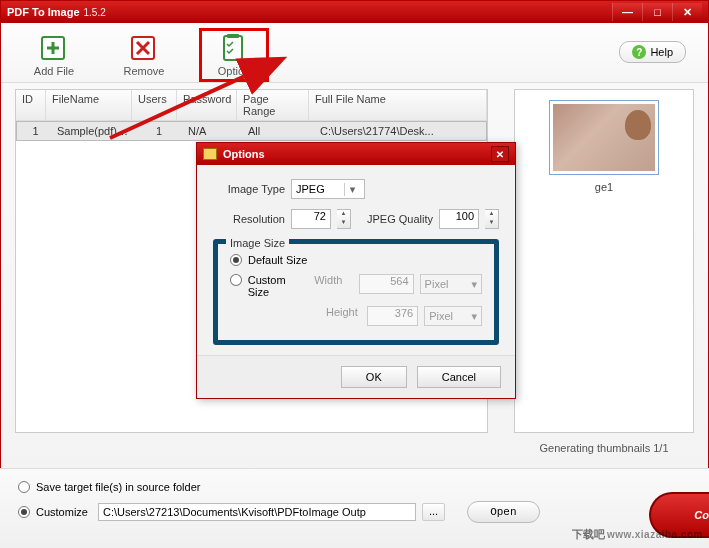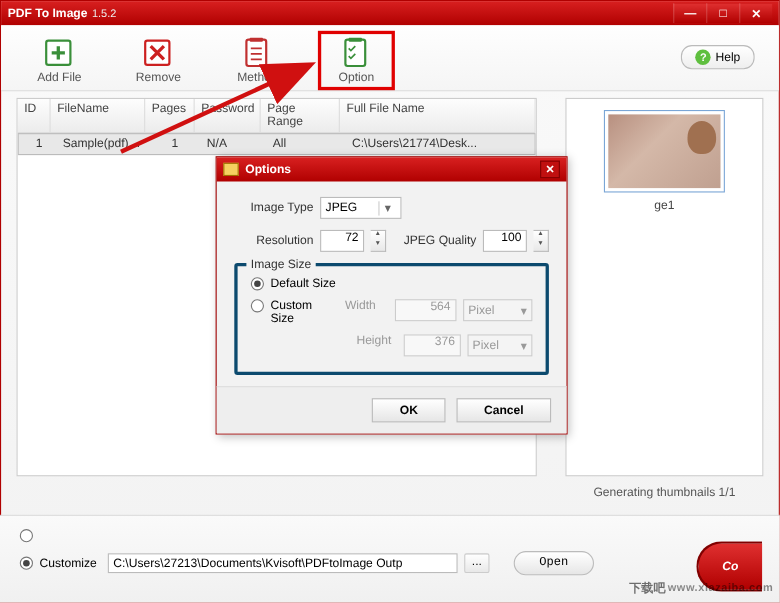--- a/index.html
+++ b/index.html
@@ -39,47 +39,47 @@
 
 .arrow { position: absolute; top: 54px; left: 100px; width: 210px; height: 90px; pointer-events: none; z-index: 5; }
 
 .bottompanel { position: absolute; bottom: 0; left: 0; right: 0; height: 80px; border-top: 1px solid #ddd; background: linear-gradient(#fafafa,#f0f0f0); padding: 12px 18px; }
 .radioRow { display: flex; align-items: center; margin-bottom: 8px; gap: 6px; }
 .radio { width: 12px; height: 12px; border: 1px solid #777; border-radius: 50%; background: #fff; display: inline-flex; align-items: center; justify-content: center; }
 .radio.checked::after { content:""; width: 6px; height: 6px; border-radius: 50%; background: #444; }
 .pathinput { flex: 0 0 318px; border: 1px solid #bbb; padding: 2px 4px; background: #fff; margin-left: 4px; overflow: hidden; text-overflow: ellipsis; white-space: nowrap; height: 18px; }
 .smallbtn { padding: 1px 6px; border: 1px solid #ccc; background: linear-gradient(#fff,#e8e8e8); border-radius: 2px; cursor: pointer; height: 18px; }
 .openbtn { padding: 4px 22px; border: 1px solid #bbb; border-radius: 12px; background: linear-gradient(#fff,#e6e6e6); cursor: pointer; margin-left: 16px; font-family: Liberation Mono, monospace; }
-.convertbtn { position: absolute; right: 16px; bottom: 10px; width: 60px; height: 46px; background: linear-gradient(#e03030,#b00000); border: 2px solid #800000; border-right: none; border-radius: 24px 0 0 24px; display: flex; align-items: center; justify-content: center; color: #fff; font-size: 18px; font-weight: bold; font-style: italic; }
+.convertbtn { position: absolute; right: 0; bottom: 10px; width: 60px; height: 46px; background: linear-gradient(#e03030,#b00000); border: 2px solid #800000; border-right: none; border-radius: 24px 0 0 24px; display: flex; align-items: center; justify-content: flex-end; color: #fff; font-size: 18px; font-weight: bold; font-style: italic; }
 
 .watermark { position: absolute; right: 6px; bottom: 6px; z-index: 50; color: rgba(0,0,0,0.55); font-size: 22px; font-weight: bold; display: flex; align-items: center; justify-content: flex-end; }
 .watermark .url { font-size: 10px; letter-spacing: 0.5px; margin-left: 2px; color: rgba(0,0,0,0.45); }
 
 
 .dialog { position: absolute; top: 142px; left: 196px; width: 320px; background: #f2f2f2; border: 1px solid #a00000; box-shadow: 2px 2px 8px rgba(0,0,0,0.25); z-index: 20; }
 .dlgtitle { height: 22px; background: linear-gradient(#d82020,#b00000); color: #fff; display: flex; align-items: center; padding: 0 6px; font-weight: bold; }
 .dlgtitle .dlgicon { width: 14px; height: 12px; background: #f6d060; border: 1px solid #a07000; margin-right: 6px; }
 .dlgclose { margin-left: auto; width: 18px; height: 16px; background: #c01010; color: #fff; display: flex; align-items: center; justify-content: center; border: 1px solid #800000; cursor: pointer; font-size: 10px; }
 .dlgbody { padding: 14px 16px 10px; }
 .row { display: flex; align-items: center; margin-bottom: 10px; gap: 6px; }
 .lbl { text-align: right; color: #333; }
 .lbl.w70 { width: 72px; }
 .sel { border: 1px solid #bbb; background: #fff; height: 20px; display: flex; align-items: center; padding: 0 4px; position: relative; }
 .sel .chev { margin-left: auto; width: 16px; border-left: 1px solid #ccc; text-align: center; color: #666; }
 .numinput { width: 40px; height: 20px; border: 1px solid #bbb; background: #fff; text-align: right; padding: 0 4px; }
 .spinner { width: 14px; height: 20px; border: 1px solid #bbb; border-left: none; background: linear-gradient(#fff,#e8e8e8); display: flex; flex-direction: column; }
 .spinner div { flex:1; font-size: 6px; text-align: center; color: #555; }
-.group { border: 3px solid #0c4a6e; border-radius: 3px; padding: 10px 12px 6px; margin-top: 4px; position: relative; }
+.group { border: 5px solid #0c4a6e; border-radius: 3px; padding: 10px 12px 6px; margin-top: 4px; position: relative; }
 .grouptitle { position: absolute; top: -7px; left: 8px; background: #f2f2f2; padding: 0 4px; color: #333; }
 .szrow { display: flex; align-items: flex-start; margin-bottom: 8px; gap: 6px; }
 .dimlbl { color: #999; width: 40px; }
 .diminput { width: 56px; height: 20px; border: 1px solid #ccc; background: #f8f8f8; text-align: right; padding: 0 4px; color: #999; }
 .unitsel { width: 64px; border: 1px solid #ccc; background: #f4f4f4; height: 20px; display: flex; align-items: center; padding: 0 4px; color: #999; }
 .dlgbtns { border-top: 1px solid #ddd; padding: 10px 14px; display: flex; justify-content: flex-end; gap: 10px; background: #eee; }
-.dlgbtn { padding: 4px 24px; border: 1px solid #bbb; border-radius: 0; background: linear-gradient(#fff,#e6e6e6); cursor: pointer; font-weight: bold; }
+.dlgbtn { padding: 4px 24px; border: 1px solid #bbb; border-radius: 0; background: linear-gradient(#fff,#e6e6e6); cursor: pointer; }
 </style>
 </head>
 <body>
 
 <div class="window">
 
   <div class="titlebar">
     <span>PDF To Image</span>
     <span class="version">1.5.2</span>
     <div class="winbtns">
@@ -100,30 +100,20 @@
       <div class="tlabel">Add File</div>
     </div>
     <div class="tbtn">
       <div class="ticon">
         <svg width="30" height="28">
             <rect x="3" y="3" width="22" height="22" rx="2" fill="#fff" stroke="#cc2020" stroke-width="2"></rect>
             <path d="M8 8 L20 20 M20 8 L8 20" stroke="#cc2020" stroke-width="3"></path>
           </svg>
       </div>
       <div class="tlabel">Remove</div>
-    </div>
-    <div class="tbtn">
-      <div class="ticon">
-        <svg width="30" height="28">
-            <rect x="5" y="2" width="18" height="24" rx="2" fill="#fff" stroke="#c03030" stroke-width="2"></rect>
-            <rect x="8" y="0" width="12" height="4" rx="1" fill="#c03030"></rect>
-            <path d="M9 10 h10 M9 15 h10 M9 20 h10" stroke="#c03030" stroke-width="1.5"></path>
-          </svg>
-      </div>
-      <div class="tlabel">Method</div>
     </div>
     <div class="tbtn highlighted">
       <div class="ticon">
         <svg width="30" height="28">
             <rect x="5" y="2" width="18" height="24" rx="2" fill="#fff" stroke="#3a8f3a" stroke-width="2"></rect>
             <rect x="8" y="0" width="12" height="4" rx="1" fill="#3a8f3a"></rect>
             <path d="M8 10 l2 2 l4 -4 M8 17 l2 2 l4 -4" stroke="#3a8f3a" stroke-width="1.5" fill="none"></path>
           </svg>
       </div>
       <div class="tlabel">Option</div>
@@ -141,21 +131,21 @@
         </marker>
       </defs>
     <line x1="10" y1="84" x2="180" y2="6" stroke="#d01010" stroke-width="4" marker-end="url(#ah)"></line>
   </svg>
 
   <div class="content">
     <div class="tablewrap">
       <div class="thead">
         <div class="c-id">ID</div>
         <div class="c-fn">FileName</div>
-        <div class="c-pg">Pages</div>
+        <div class="c-pg">Users</div>
         <div class="c-pw">Password</div>
         <div class="c-pr">Page Range</div>
         <div class="c-ff">Full File Name</div>
       </div>
       <div class="trow sel">
         <div class="c-id">1</div>
         <div class="c-fn">Sample(pdf).pdf</div>
         <div class="c-pg">1</div>
         <div class="c-pw">N/A</div>
         <div class="c-pr">All</div>
@@ -168,20 +158,21 @@
         <div class="thumbimg"></div>
       </div>
       <div class="thumblabel">ge1</div>
       <div class="genstatus">Generating thumbnails 1/1</div>
     </div>
   </div>
 
   <div class="bottompanel">
     <div class="radioRow">
       <span class="radio"></span>
+      <span>Save target file(s) in source folder</span>
     </div>
     <div class="radioRow">
       <span class="radio checked"></span>
       <span>Customize</span>
       <div class="pathinput">C:\Users\27213\Documents\Kvisoft\PDFtoImage Outp</div>
       <div class="smallbtn">...</div>
       <div class="openbtn">Open</div>
     </div>
     <div class="convertbtn">
         <span>Co</span>

